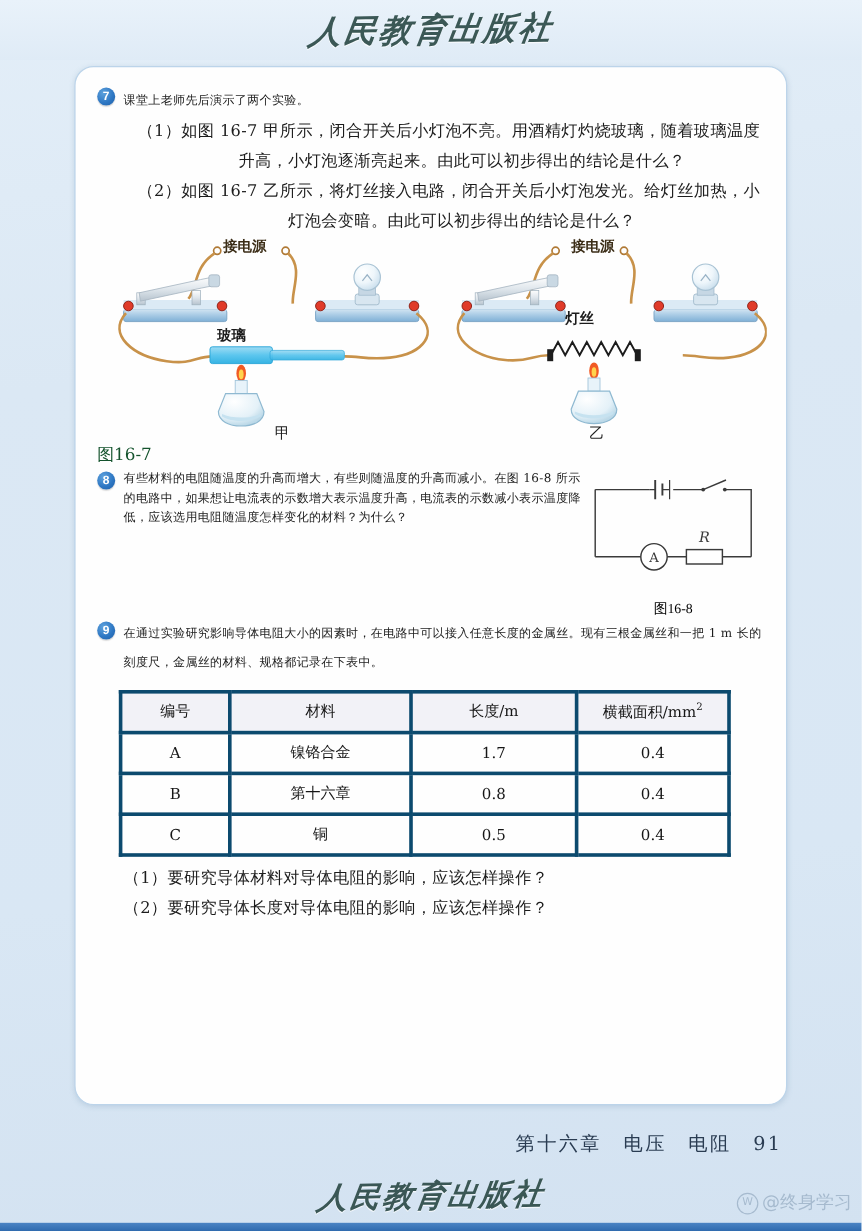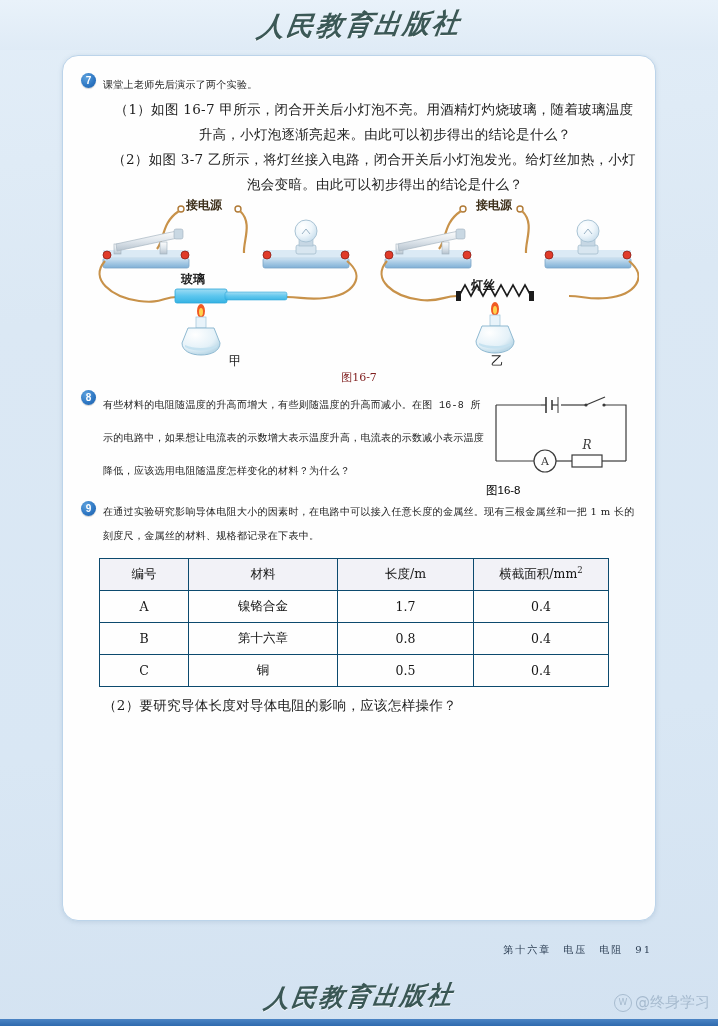--- a/index.html
+++ b/index.html
@@ -94,23 +94,22 @@
     font-family: "DejaVu Serif", serif;
   }
   .sub .hang { display: block; padding-left: 22px; text-indent: -22px; text-align: center; }
   
   .fig167 {
     position: relative;
     height: 175px;
     margin-top: 4px;
   }
   .fig-caption {
-    text-align: center;
-    font-size: 11px;
-    color: #7f1d1d;
+    font-size: 14px;
+    color: #14532d;
     font-family: "DejaVu Serif", serif;
   }
   .panel-label {
     position: absolute;
     font-size: 12.5px;
     color: #1b1b1b;
     font-family: "DejaVu Serif", serif;
   }
   .sup-label {
     position: absolute;
@@ -124,36 +123,36 @@
   .q8text { flex: 0 0 405px; }
   .q8fig { flex: 1; padding-top: 6px; }
   
   table.data {
     border-collapse: collapse;
     width: 510px;
     margin: 10px 0 6px 18px;
     font-family: "DejaVu Serif", serif;
   }
   table.data th, table.data td {
-    border: 1px solid #0c4a6e;
+    border: 3px solid #0c4a6e;
     text-align: center;
     font-size: 12.5px;
     font-weight: normal;
     color: #161616;
     padding: 0;
     height: 31px;
   }
   table.data thead th { background: #f2f2f7; }
   table.data th sup { font-size: 8.5px; vertical-align: super; }
   
   .footer-line {
     position: absolute;
     right: 66px;
     top: 943px;
-    font-size: 10px;
+    font-size: 16px;
     color: #2a3c52;
     letter-spacing: 2px;
     font-family: "DejaVu Serif", serif;
   }
   .bottom-banner {
     position: absolute;
     left: 0; right: 0; bottom: 0;
     height: 60px;
     display: flex;
     align-items: center;
@@ -199,21 +198,21 @@
   <div class="card">
     <div class="card-inner">
 
       <div class="qblock">
         <div class="qnum">7</div>
         <div class="qtext">课堂上老师先后演示了两个实验。</div>
         <div class="sub">
           <span class="hang">（1）如图 16-7 甲所示，闭合开关后小灯泡不亮。用酒精灯灼烧玻璃，随着玻璃温度升高，小灯泡逐渐亮起来。由此可以初步得出的结论是什么？</span>
         </div>
         <div class="sub">
-          <span class="hang">（2）如图 3-7 乙所示，将灯丝接入电路，闭合开关后小灯泡发光。给灯丝加热，小灯泡会变暗。由此可以初步得出的结论是什么？</span>
+          <span class="hang">（2）如图 16-7 乙所示，将灯丝接入电路，闭合开关后小灯泡发光。给灯丝加热，小灯泡会变暗。由此可以初步得出的结论是什么？</span>
         </div>
       </div>
 
       <div class="fig167">
         <svg width="558" height="160" viewBox="0 0 558 160">
           <defs>
             <linearGradient id="boardG" x1="0" y1="0" x2="0" y2="1">
               <stop offset="0%" stop-color="#cfe3f2"></stop>
               <stop offset="45%" stop-color="#a9cbe5"></stop>
               <stop offset="100%" stop-color="#7fb0d6"></stop>
@@ -323,31 +322,31 @@
 
             <rect x="119" y="114" width="10" height="11" fill="#e8f3fa" stroke="#9dc2d8" stroke-width=".7"></rect>
             <path d="M111 125 L137 125 L143 140 C 143 148, 134 152, 124 152 C 114 152, 105 148, 105 140 Z" fill="url(#flaskG)" stroke="#8fb9d1" stroke-width="1"></path>
             <path d="M108 142 C 116 146, 132 146, 140 142 L140 144 C 132 149, 116 149, 108 144 Z" fill="#c6e2f0"></path>
           </g>
         </svg>
 
         <div class="sup-label" style="left:105px; top:-4px;">接电源</div>
         <div class="sup-label" style="left:395px; top:-4px;">接电源</div>
         <div class="sup-label" style="left:100px; top:70px; color:#1b1b1b;">玻璃</div>
-        <div class="sup-label" style="left:390px; top:76px; color:#1b1b1b;">灯丝</div>
+        <div class="sup-label" style="left:390px; top:56px; color:#1b1b1b;">灯丝</div>
         <div class="panel-label" style="left:148px; top:152px;">甲</div>
         <div class="panel-label" style="left:410px; top:152px;">乙</div>
       </div>
 
       <div class="fig-caption" style="margin-top:-6px; margin-bottom:4px;">图16-7</div>
 
       <div class="q8row">
         <div class="q8text qblock">
           <div class="qnum">8</div>
-          <div class="qtext" style="line-height:33px;font-family:Liberation Mono, monospace;">有些材料的电阻随温度的升高而增大，有些则随温度的升高而减小。在图 16-8 所示的电路中，如果想让电流表的示数增大表示温度升高，电流表的示数减小表示温度降低，应该选用电阻随温度怎样变化的材料？为什么？</div>
+          <div class="qtext" style="line-height:16px;">有些材料的电阻随温度的升高而增大，有些则随温度的升高而减小。在图 16-8 所示的电路中，如果想让电流表的示数增大表示温度升高，电流表的示数减小表示温度降低，应该选用电阻随温度怎样变化的材料？为什么？</div>
         </div>
         <div class="q8fig">
           <svg width="150" height="88" viewBox="0 0 150 88">
 
             <path d="M10 10 L55 10" fill="none" stroke="#3a3a3a" stroke-width="1.2"></path>
             <path d="M75 10 L100 10" fill="none" stroke="#3a3a3a" stroke-width="1.2"></path>
             <path d="M118 10 L140 10 L140 66" fill="none" stroke="#3a3a3a" stroke-width="1.2"></path>
             <path d="M10 10 L10 66" fill="none" stroke="#3a3a3a" stroke-width="1.2"></path>
             <path d="M10 66 L48 66" fill="none" stroke="#3a3a3a" stroke-width="1.2"></path>
             <path d="M70 66 L86 66" fill="none" stroke="#3a3a3a" stroke-width="1.2"></path>
@@ -362,21 +361,21 @@
             <circle cx="100" cy="10" r="1.6" fill="#3a3a3a"></circle>
             <circle cx="118" cy="10" r="1.6" fill="#3a3a3a"></circle>
             <line x1="100" y1="10" x2="119" y2="2" stroke="#3a3a3a" stroke-width="1.2"></line>
 
             <circle cx="59" cy="66" r="11" fill="#fff" stroke="#3a3a3a" stroke-width="1.2"></circle>
             <text x="59" y="70" font-family="DejaVu Serif, serif" font-size="11" text-anchor="middle" fill="#3a3a3a">A</text>
 
             <rect x="86" y="60" width="30" height="12" fill="#fff" stroke="#3a3a3a" stroke-width="1.2"></rect>
             <text x="101" y="54" font-family="DejaVu Serif, serif" font-style="italic" font-size="12" text-anchor="middle" fill="#3a3a3a">R</text>
           </svg>
-          <div style="font-size:11.5px; text-align:left; width:150px; margin-top:0; font-family:Liberation Sans, sans-serif;">图16-8</div>
+          <div style="font-size:11.5px; text-align:center; width:150px; margin-top:14px; font-family:Liberation Serif, serif;">图16-8</div>
         </div>
       </div>
 
       <div class="qblock" style="margin-top:2px;">
         <div class="qnum">9</div>
         <div class="qtext" style="line-height:24px;">在通过实验研究影响导体电阻大小的因素时，在电路中可以接入任意长度的金属丝。现有三根金属丝和一把 1 m 长的刻度尺，金属丝的材料、规格都记录在下表中。</div>
       </div>
 
       <table class="data">
         <thead>
@@ -402,20 +401,21 @@
           </tr>
           <tr>
             <td>C</td>
             <td>铜</td>
             <td>0.5</td>
             <td>0.4</td>
           </tr>
         </tbody>
       </table>
 
+      <div class="sub" style="margin-left:22px;">（1）要研究导体材料对导体电阻的影响，应该怎样操作？</div>
       <div class="sub" style="margin-left:22px;">（2）要研究导体长度对导体电阻的影响，应该怎样操作？</div>
 
     </div>
   </div>
 
   <div class="footer-line">第十六章　电压　电阻　91</div>
 
   <div class="bottom-banner">
     <div class="brand-script" style="font-size:25px;">人民教育出版社</div>
   </div>

